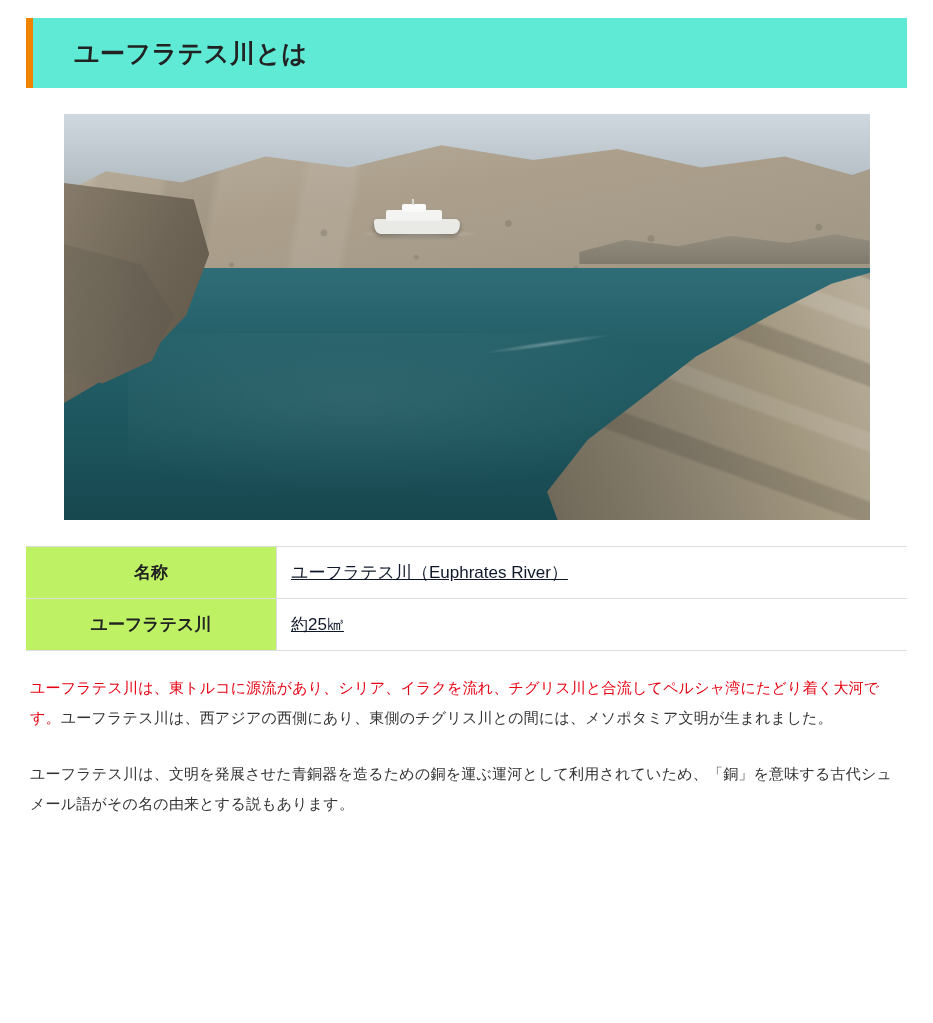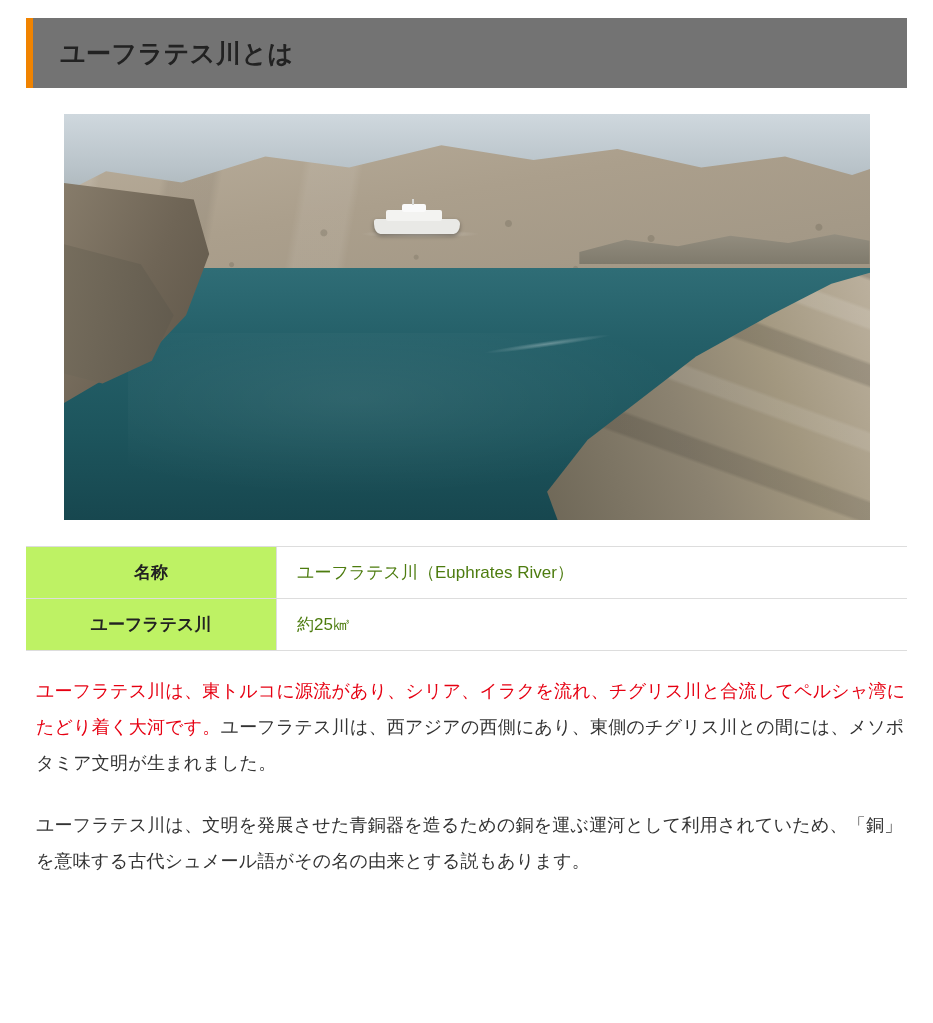--- a/index.html
+++ b/index.html
@@ -19,22 +19,22 @@
     width: 933px;
     height: 1023px;
     box-sizing: border-box;
     padding: 0 26px;
   }
 
   
   .section-heading {
     position: relative;
     margin: 18px 0 0 0;
-    background: #737373;
-    padding: 20px 0 20px 34px;
+    background: #5eead4;
+    padding: 20px 0 20px 48px;
     box-sizing: border-box;
   }
   .section-heading .bar {
     position: absolute;
     left: 0;
     top: 0;
     bottom: 0;
     width: 7px;
     background: #f08300;
   }
@@ -191,30 +191,31 @@
     background: #bef264;
     font-size: 17px;
     font-weight: bold;
     color: #222222;
     text-align: center;
     padding: 14px 10px;
     border-right: 1px solid #dddddd;
   }
   table.spec td {
     font-size: 17px;
-    color: #4d7c0f;
-    padding: 14px 20px;
+    color: #0f172a;
+    padding: 14px 14px;
     text-align: left;
+    text-decoration: underline;
   }
 
   
   p.body {
-    font-size: 18px;
+    font-size: 15px;
     line-height: 2.0;
-    margin: 22px 0 0 10px;
+    margin: 22px 0 0 4px;
     color: #333333;
     letter-spacing: 0.2px;
   }
   p.body.second { margin-top: 26px; }
   .hl { color: #e60012; }
 </style>
 </head>
 <body>
 
 <div class="page">

